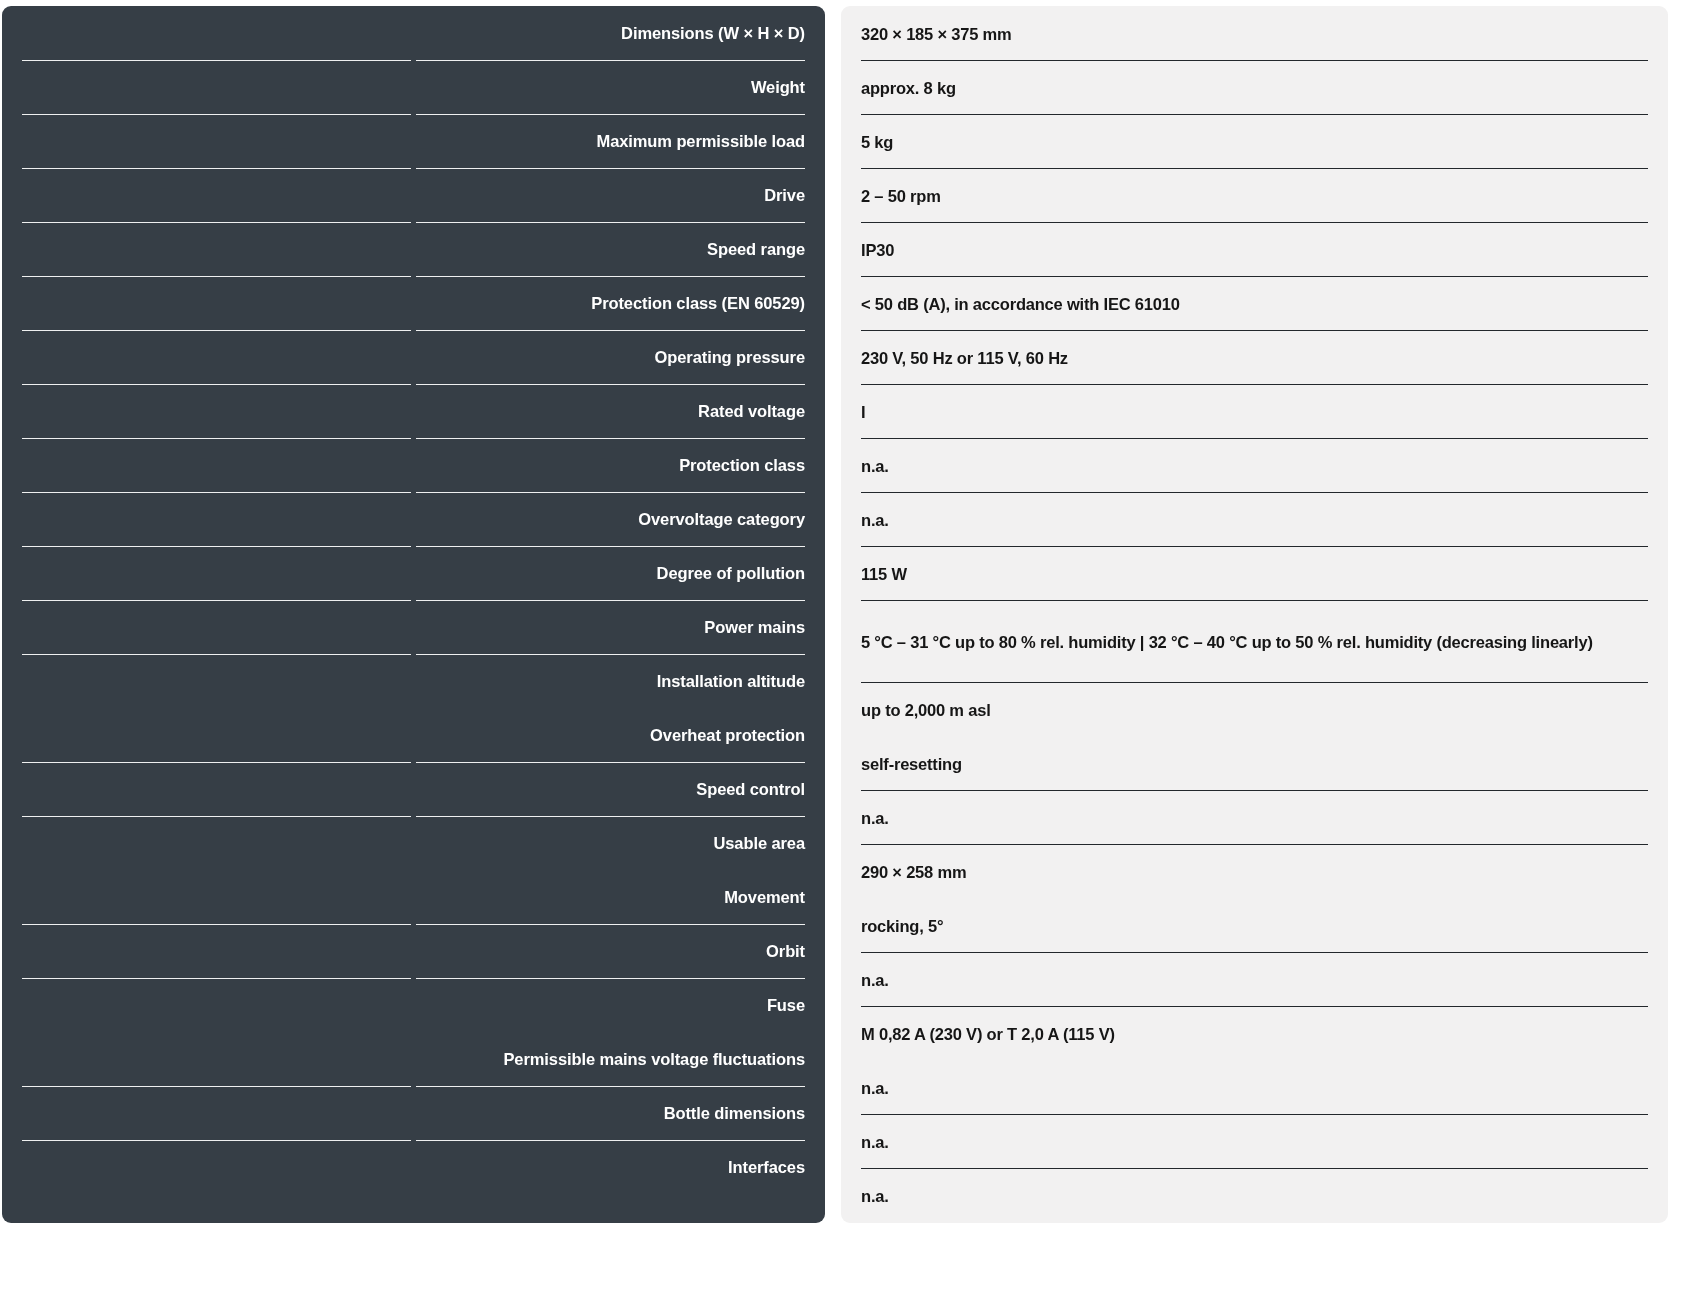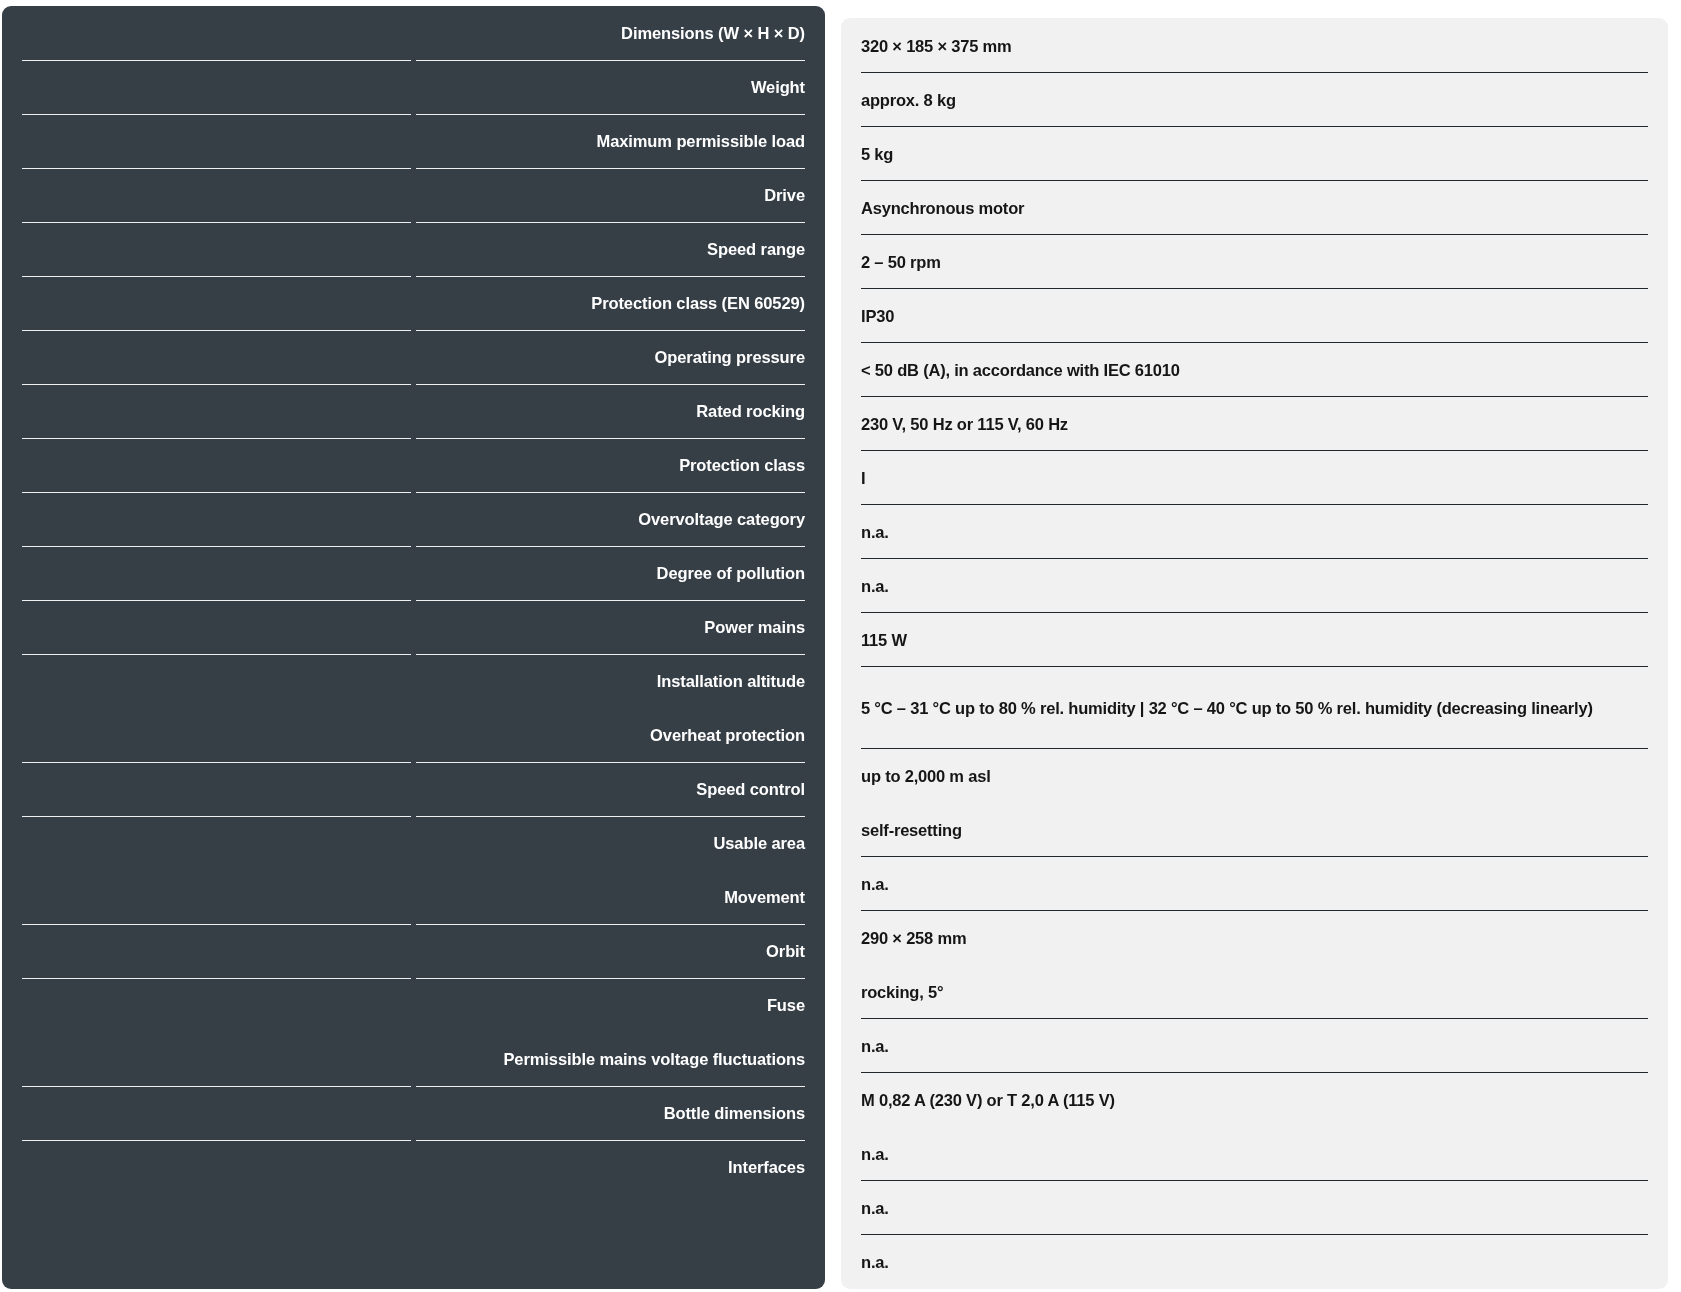--- a/index.html
+++ b/index.html
@@ -26,21 +26,20 @@
     border-radius: 9px;
     padding: 1px 20px 0 20px;
   }
 
   .values-panel {
     flex: 1 1 auto;
     box-sizing: border-box;
     background: var(--light-bg, #f2f1f1);
     border-radius: 9px;
     padding: 1px 20px 0 20px;
-    margin-top: 12px;
   }
 
   
   .label-row {
     display: grid;
     grid-template-columns: 1fr 5px 1fr;
     height: 54px;
     box-sizing: border-box;
   }
   .label-row.tall { height: 82px; }
@@ -135,21 +134,21 @@
     <div class="seg spacer"></div>
     <div class="mid"></div>
     <div class="seg label-cell">
       <span class="label-text">Operating pressure</span>
     </div>
   </div>
       <div class="label-row">
     <div class="seg spacer"></div>
     <div class="mid"></div>
     <div class="seg label-cell">
-      <span class="label-text">Rated rocking</span>
+      <span class="label-text">Rated voltage</span>
     </div>
   </div>
       <div class="label-row">
     <div class="seg spacer"></div>
     <div class="mid"></div>
     <div class="seg label-cell">
       <span class="label-text">Protection class</span>
     </div>
   </div>
       <div class="label-row">
@@ -248,23 +247,20 @@
       <div class="value-row">
     <span class="value-text">320 × 185 × 375 mm</span>
   </div>
       <div class="value-row">
     <span class="value-text">approx. 8 kg</span>
   </div>
       <div class="value-row">
     <span class="value-text">5 kg</span>
   </div>
       <div class="value-row">
-    <span class="value-text">Asynchronous motor</span>
-  </div>
-      <div class="value-row">
     <span class="value-text">2 – 50 rpm</span>
   </div>
       <div class="value-row">
     <span class="value-text">IP30</span>
   </div>
       <div class="value-row">
     <span class="value-text">&lt; 50 dB (A), in accordance with IEC 61010</span>
   </div>
       <div class="value-row">
     <span class="value-text">230 V, 50 Hz or 115 V, 60 Hz</span>

